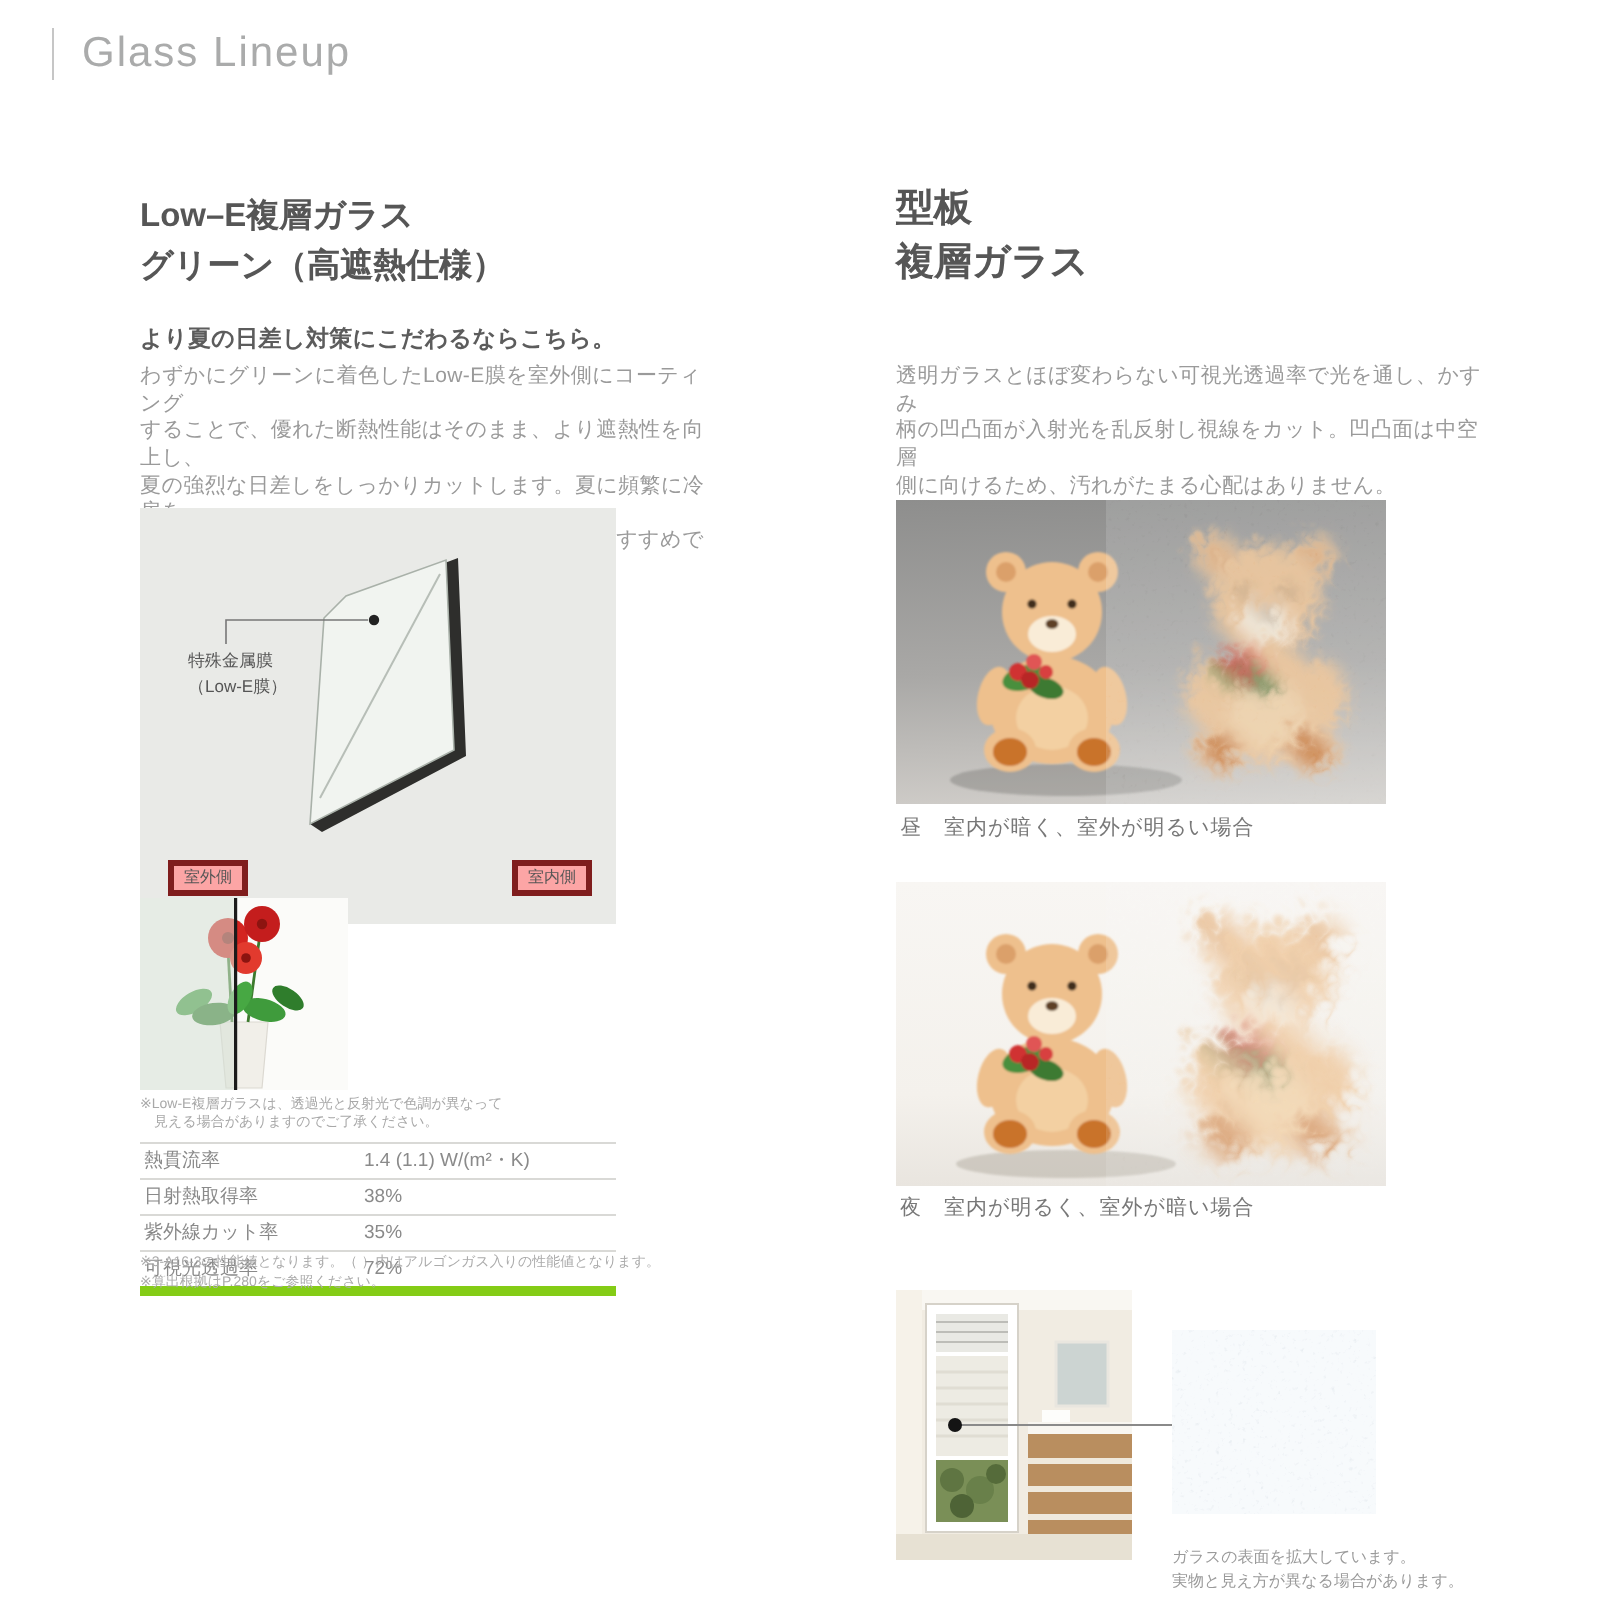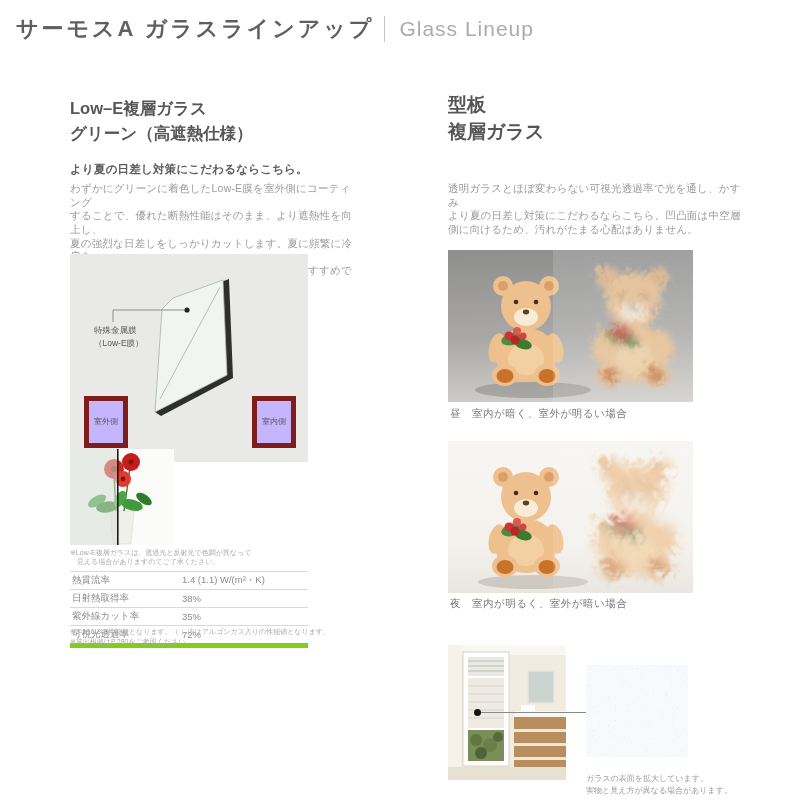--- a/index.html
+++ b/index.html
@@ -22,22 +22,22 @@
   .lead { font-size:11.5px; font-weight:bold; color:#5c5c5c; letter-spacing:.2px; }
   .bodytext { font-size:10.5px; color:#9a9a9a; line-height:1.3; letter-spacing:.2px; white-space:pre-line; }
 
   .l-lead { position:absolute; left:0; top:66px; }
   .l-body { position:absolute; left:0; top:86px; }
   .r-lead { position:absolute; left:0; top:70px; }
   .r-body { position:absolute; left:0; top:90px; }
 
   
   .diagram-box { position:absolute; left:0; top:158px; width:238px; height:208px; background:#e9eae7; }
-  .side-label { position:absolute; bottom:14px; font-size:8px; color:#555; border:5px solid #7f1d1d;
-    background:#c4b5fd; padding:16px 5px; line-height:1.3; }
+  .side-label { position:absolute; bottom:14px; font-size:8px; color:#555; border:3px solid #7f1d1d;
+    background:#fca5a5; padding:1px 5px; line-height:1.3; }
   .side-label.out { left:14px; } .side-label.in { right:12px;margin-top:40px; }
   .film-label { position:absolute; left:24px; top:70px; font-size:8.5px; color:#555; line-height:1.5; white-space:pre-line; }
 
   
   .flower { position:absolute; left:0; top:353px; width:104px; height:96px; }
   .photo-note { position:absolute; left:0; top:452px; font-size:7px; color:#a8a8a8; line-height:1.35; white-space:pre-line; }
 
   
   .spec-table { position:absolute; left:0; top:475px; width:238px; border-collapse:collapse; }
   .spec-table tr { border-top:1px solid #d9d9d6; }
@@ -108,21 +108,20 @@
     <filter id="frost">
       <feTurbulence type="fractalNoise" baseFrequency="0.45" numOctaves="4"></feTurbulence>
       <feColorMatrix type="matrix" values="0 0 0 0 0.95  0 0 0 0 0.97  0 0 0 0 0.99  0.75 0.75 0.75 0 0"></feColorMatrix>
     </filter>
   </defs>
 </svg>
 
 <div class="page">
 
   <div class="header">
-    <span class="jp">サーモスA  ガラスラインアップ</span>
     <span class="divider"></span>
     <span class="en">Glass Lineup</span>
   </div>
 
   <div class="col-left">
     <div class="heading">Low–E複層ガラス
 グリーン（高遮熱仕様）</div>
     <div class="lead l-lead">より夏の日差し対策にこだわるならこちら。</div>
     <div class="bodytext l-body">わずかにグリーンに着色したLow-E膜を室外側にコーティング
 することで、優れた断熱性能はそのまま、より遮熱性を向上し、
@@ -186,21 +185,21 @@
     </tbody>
       </table>
     <div class="table-note">※3-A16-3の性能値となります。（ ）内はアルゴンガス入りの性能値となります。
 ※算出根拠はP.280をご参照ください。</div>
   </div>
 
   <div class="col-right">
     <div class="heading big">型板
 複層ガラス</div>
     <div class="bodytext r-body">透明ガラスとほぼ変わらない可視光透過率で光を通し、かすみ
-より夏の日差し対策にこだわるならこちら。凹凸面は中空層
+柄の凹凸面が入射光を乱反射し視線をカット。凹凸面は中空層
 側に向けるため、汚れがたまる心配はありません。</div>
 
     <div class="bear-photo day">
       <svg width="245" height="152" viewBox="0 0 245 152">
         <ellipse cx="85" cy="140" rx="58" ry="8" fill="#30302e" opacity="0.22" filter="url(#soft)"></ellipse>
         <use href="#bear" transform="translate(28,18)" filter="url(#soft)"></use>
         <use href="#bear" transform="translate(128,6) scale(1.08)" filter="url(#patterned)" opacity="0.88"></use>
         <rect x="118" y="0" width="127" height="152" filter="url(#frost)" opacity="0.15"></rect>
       </svg>
     </div>

